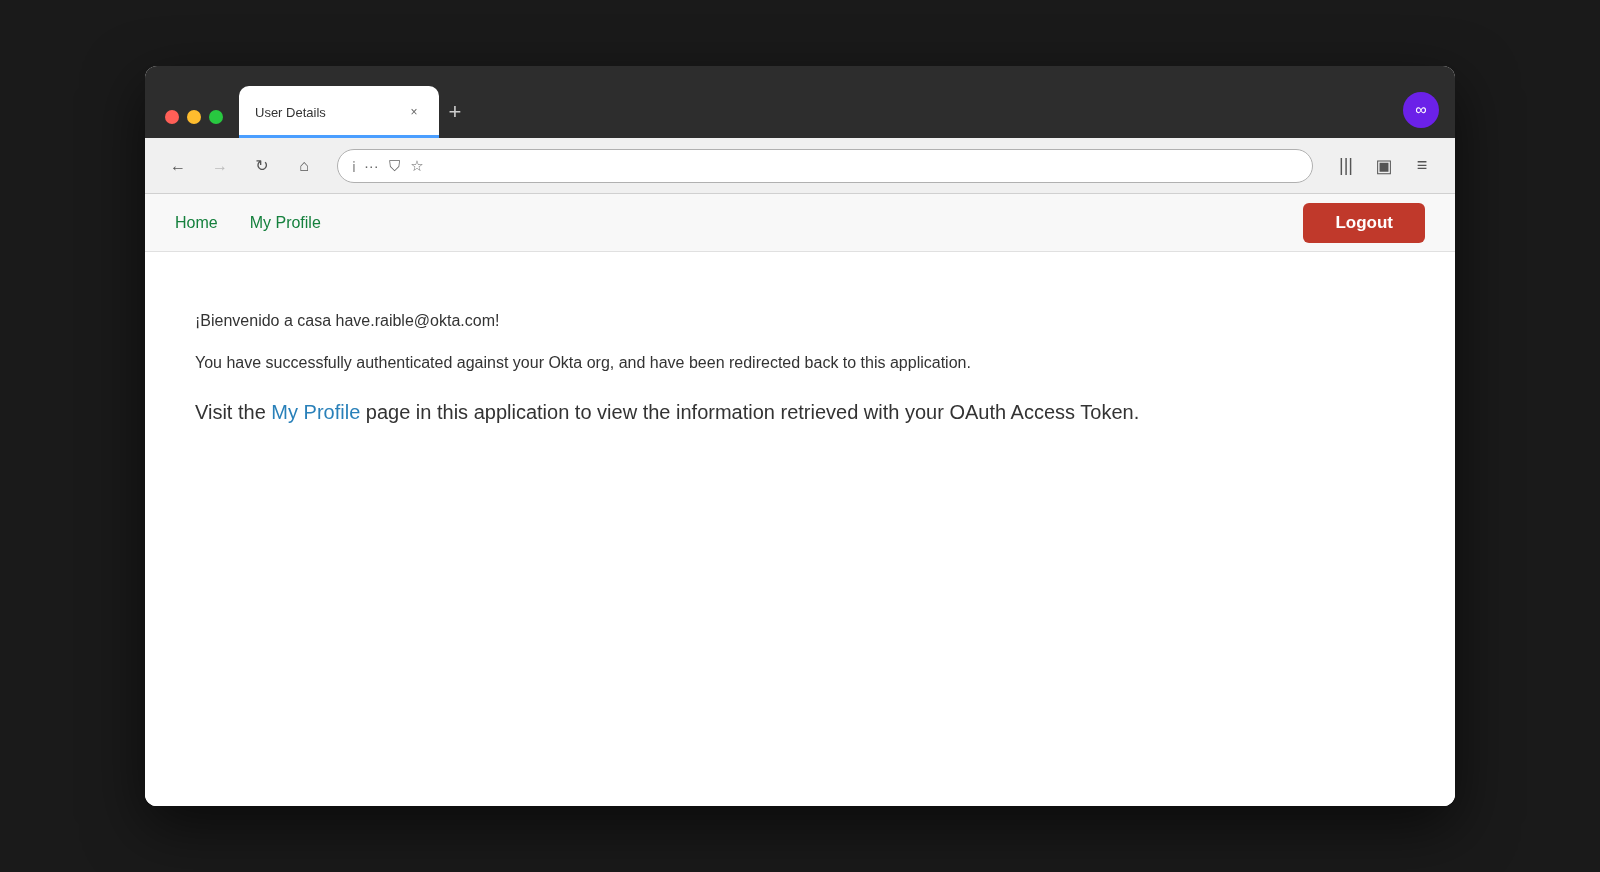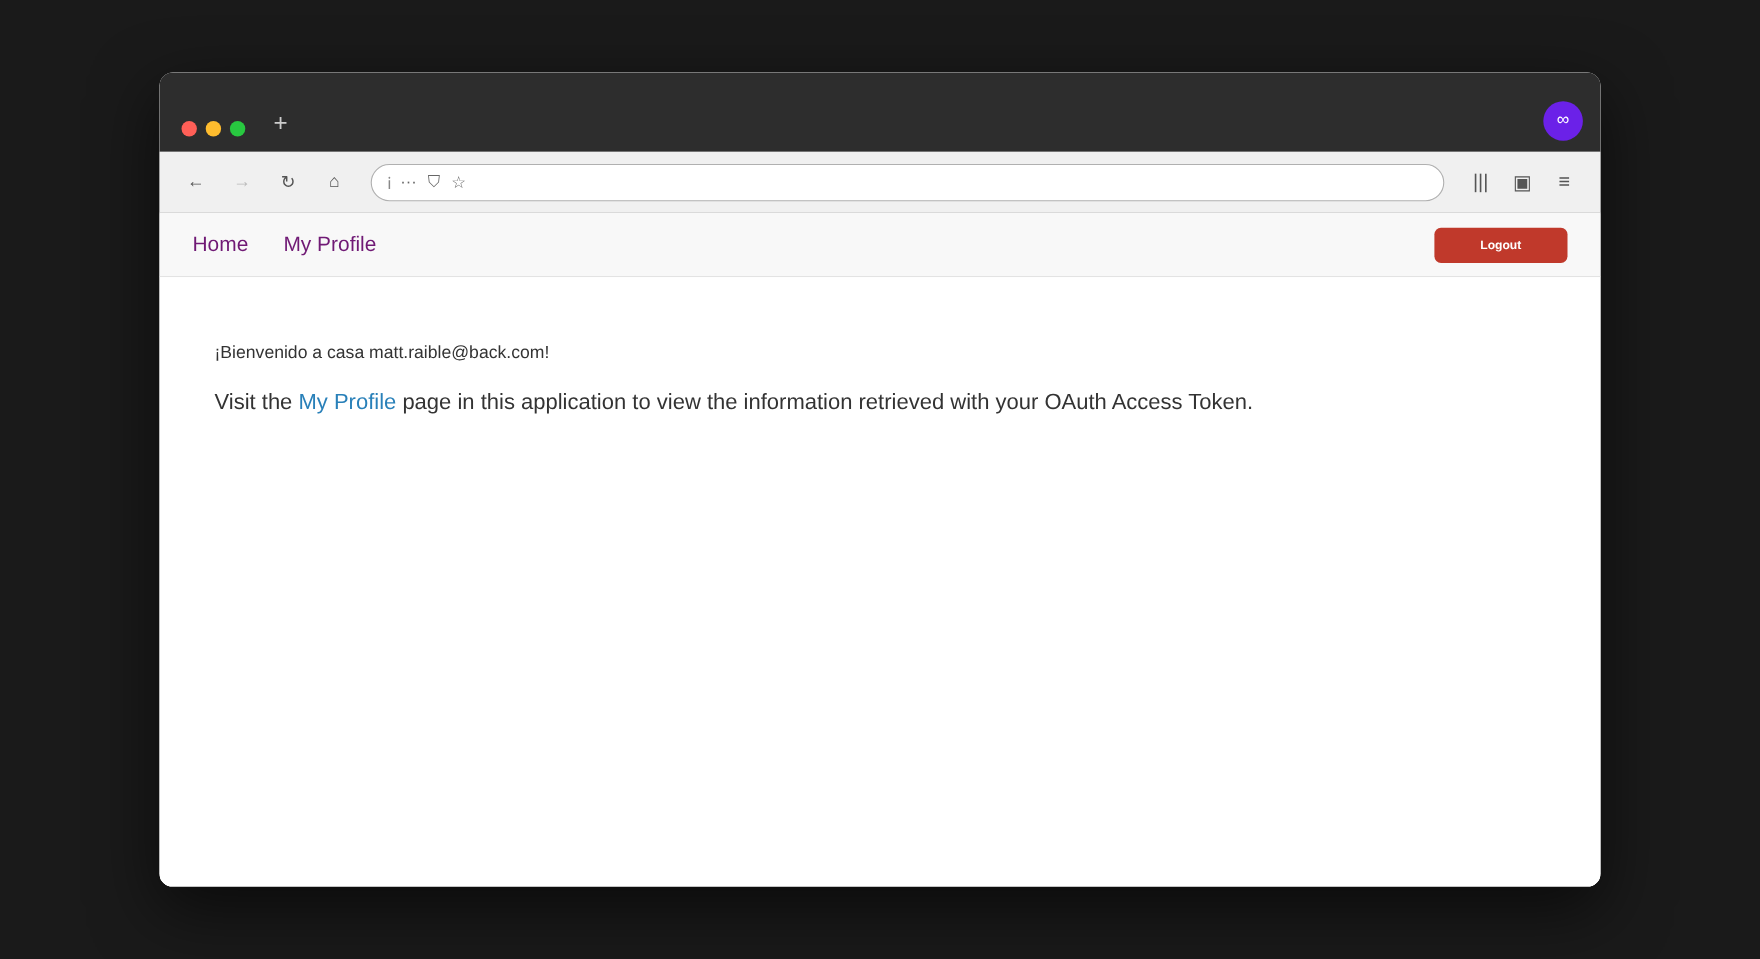--- a/index.html
+++ b/index.html
@@ -211,33 +211,33 @@
     }
 
     .app-nav-links {
       display: flex;
       gap: 32px;
       flex: 1;
       align-items: center;
     }
 
     .app-nav-link {
-      font-size: 19px;
-      color: #701a75;
+      font-size: 16px;
+      color: #15803d;
       text-decoration: none;
       cursor: pointer;
     }
 
     .logout-btn {
       background: #c0392b;
       color: white;
       border: none;
-      padding: 10px 42px;
+      padding: 10px 32px;
       border-radius: 6px;
-      font-size: 11px;
+      font-size: 17px;
       font-weight: 600;
       cursor: pointer;
     }
 
     
     .app-main {
       flex: 1;
       padding: 60px 50px;
       background: white;
     }
@@ -290,20 +290,25 @@
 
 <div class="browser-window">
 
   <div class="title-bar">
     <div class="traffic-lights">
       <div class="traffic-light close"></div>
       <div class="traffic-light minimize"></div>
       <div class="traffic-light maximize"></div>
     </div>
     <div class="tabs-area">
+      <div class="tab">
+        <div class="tab-loading-bar"></div>
+        <span class="tab-title">User Details</span>
+        <div class="tab-close">×</div>
+      </div>
       <div class="tab-new">+</div>
     </div>
     <div class="browser-avatar">∞</div>
   </div>
 
   <div class="nav-bar">
     <button class="nav-btn">
       <span>←</span>
     </button>
     <button class="nav-btn disabled">
@@ -336,20 +341,21 @@
 
     <nav class="app-navbar">
       <div class="app-nav-links">
         <a class="app-nav-link">Home</a>
         <a class="app-nav-link">My Profile</a>
       </div>
       <button class="logout-btn">Logout</button>
     </nav>
 
     <main class="app-main">
-      <p class="app-welcome">¡Bienvenido a casa matt.raible@back.com!</p>
+      <p class="app-welcome">¡Bienvenido a casa have.raible@okta.com!</p>
+      <p class="app-description">You have successfully authenticated against your Okta org, and have been redirected back to this application.</p>
       <p class="app-profile-text">
         <span>Visit the </span><a class="profile-link">My Profile</a><span> page in this application to view the information retrieved with your OAuth Access Token.</span>
       </p>
     </main>
 
   </div>
 </div>
 
 </body></html>

